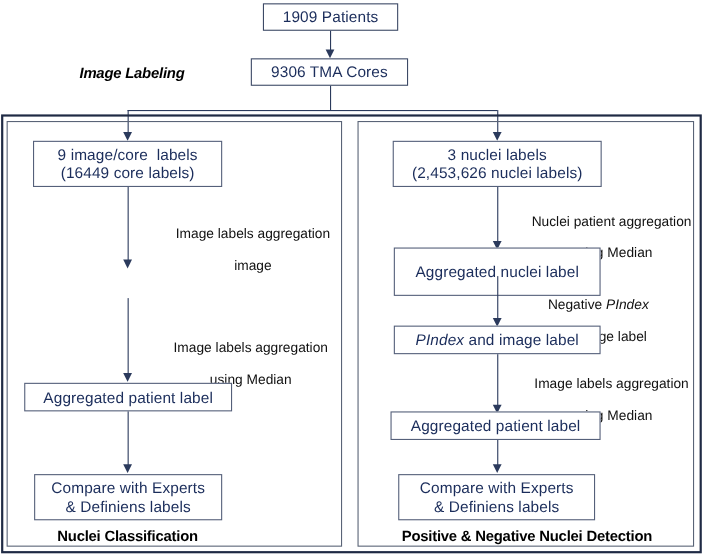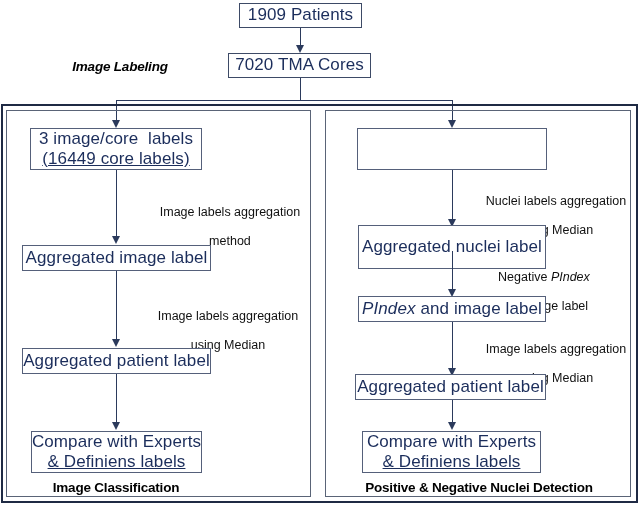--- a/index.html
+++ b/index.html
@@ -38,29 +38,29 @@
     position: absolute;
     box-sizing: border-box;
     border: 1px solid #55607a;
     background: #ffffff;
     color: #1b2d5b;
     display: flex;
     flex-direction: column;
     align-items: center;
     justify-content: center;
     text-align: center;
-    font-size: 17px;
+    font-size: 14px;
     line-height: 1.18;
     white-space: pre;
     letter-spacing: 0.1px;
   }
   .node.strong-border {
     border: 1px solid #3d4a66;
   }
-  .node .line2 { display: block; text-decoration: underline; }
+  .node .line2 { display: block; }
 
   
   .ital { font-style: italic; margin-top: 48px; }
 
   
   .hdr {
     position: absolute;
     color: #000000;
     font-weight: bold;
     font-size: 13.5px;
@@ -105,55 +105,52 @@
 <div id="canvas">
 
   <div class="node strong-border" style="left:239px; top:3px; width:123px; height:25px;">
     <span>1909 Patients</span>
   </div>
 
   <div class="vline" style="left:300px; top:28px; height:19px;"></div>
   <div class="arrowhead" style="left:296px; top:45px;"></div>
 
   <div class="node strong-border" style="left:228px; top:53px; width:143px; height:25px;">
-    <span>7020 TMA Cores</span>
+    <span>9306 TMA Cores</span>
   </div>
 
   <div class="vline" style="left:300px; top:78px; height:22px;"></div>
   <div class="hline" style="left:116px; top:100px; width:336px;"></div>
 
   <div class="vline" style="left:116px; top:100px; height:22px;"></div>
   <div class="arrowhead" style="left:112px; top:120px;"></div>
 
   <div class="vline" style="left:452px; top:100px; height:22px;"></div>
   <div class="arrowhead" style="left:448px; top:120px;"></div>
 
   <div class="hdr" style="left:45px; top:59px; width:150px;font-style:italic;">
     <span>Image Labeling</span>
   </div>
 
   <div class="outer-frame" style="left:1px; top:104px; width:637px; height:399px;"></div>
 
   <div class="panel" style="left:6px; top:110px; width:305px; height:387px;"></div>
 
   <div class="node" style="left:30px; top:128px; width:172px; height:42px;">
-    <span>3 image/core  labels</span>
+    <span>9 image/core  labels</span>
     <span class="line2">(16449 core labels)</span>
   </div>
 
   <div class="vline" style="left:116px; top:170px; height:70px;"></div>
   <div class="arrowhead" style="left:112px; top:236px;"></div>
   <div class="edge-label" style="left:128px; top:190px; width:190px;">
     <span>Image labels aggregation</span><br>
-    <span>method</span>
-  </div>
-
-  <div class="node" style="left:22px; top:245px; width:189px; height:26px;">
-    <span>Aggregated image label</span>
-  </div>
+    <span>image</span>
+  </div>
+
 
   <div class="vline" style="left:116px; top:271px; height:72px;"></div>
   <div class="arrowhead" style="left:112px; top:339px;"></div>
   <div class="edge-label" style="left:124px; top:294px; width:194px;">
     <span>Image labels aggregation</span><br>
     <span>using Median</span>
   </div>
 
   <div class="node" style="left:22px; top:348px; width:189px; height:26px;">
     <span>Aggregated patient label</span>
@@ -161,32 +158,34 @@
 
   <div class="vline" style="left:116px; top:374px; height:52px;"></div>
   <div class="arrowhead" style="left:112px; top:422px;"></div>
 
   <div class="node" style="left:31px; top:431px; width:171px; height:42px;">
     <span>Compare with Experts</span>
     <span class="line2">&amp; Definiens labels</span>
   </div>
 
   <div class="hdr" style="left:41px; top:480px; width:150px;">
-    <span>Image Classification</span>
+    <span>Nuclei Classification</span>
   </div>
 
   <div class="panel" style="left:325px; top:110px; width:306px; height:387px;"></div>
 
   <div class="node" style="left:357px; top:128px; width:190px; height:42px;">
+    <span>3 nuclei labels</span>
+    <span class="line2">(2,453,626 nuclei labels)</span>
   </div>
 
   <div class="vline" style="left:452px; top:170px; height:54px;"></div>
   <div class="arrowhead" style="left:448px; top:219px;"></div>
   <div class="edge-label" style="left:459px; top:179px; width:180px;">
-    <span>Nuclei labels aggregation</span><br>
+    <span>Nuclei patient aggregation</span><br>
     <span>using Median</span>
   </div>
 
   <div class="node" style="left:358px; top:225px; width:188px; height:44px;">
     <span>Aggregated nuclei label</span>
   </div>
 
   <div class="vline" style="left:452px; top:251px; height:43px;"></div>
   <div class="arrowhead" style="left:448px; top:289px;"></div>
   <div class="edge-label" style="left:462px; top:255px; width:150px;">

